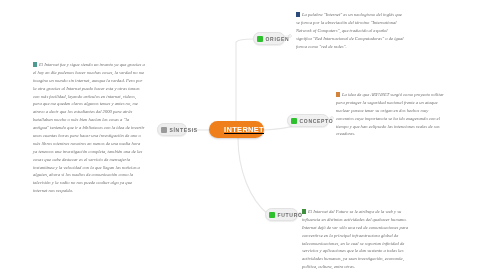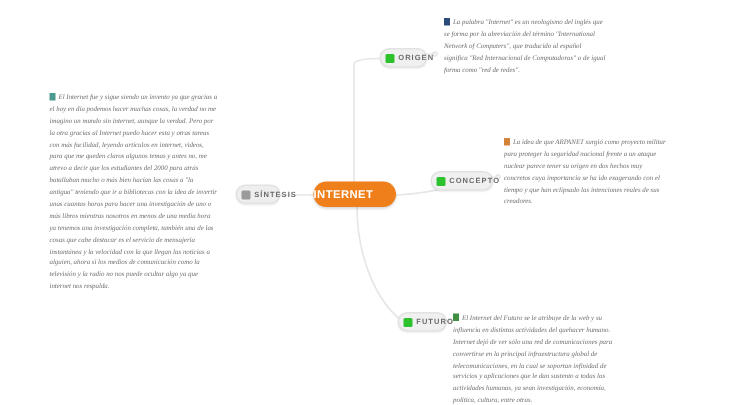--- a/index.html
+++ b/index.html
@@ -31,22 +31,23 @@
   .central-node {
     position: absolute;
     left: 209px;
     top: 121px;
     width: 55px;
     height: 17px;
     background: #ef7f1a;
     border-radius: 9px;
     display: flex;
     align-items: center;
-    justify-content: flex-start;
+    justify-content: flex-end;
     box-shadow: 0 1px 2px rgba(0,0,0,0.18);
+    text-decoration: underline;
   }
   .central-node .label {
     color: #ffffff;
     font-size: 7.5px;
     font-weight: bold;
     letter-spacing: 0.3px;
     white-space: nowrap;
   }
   
   .branch-node {

